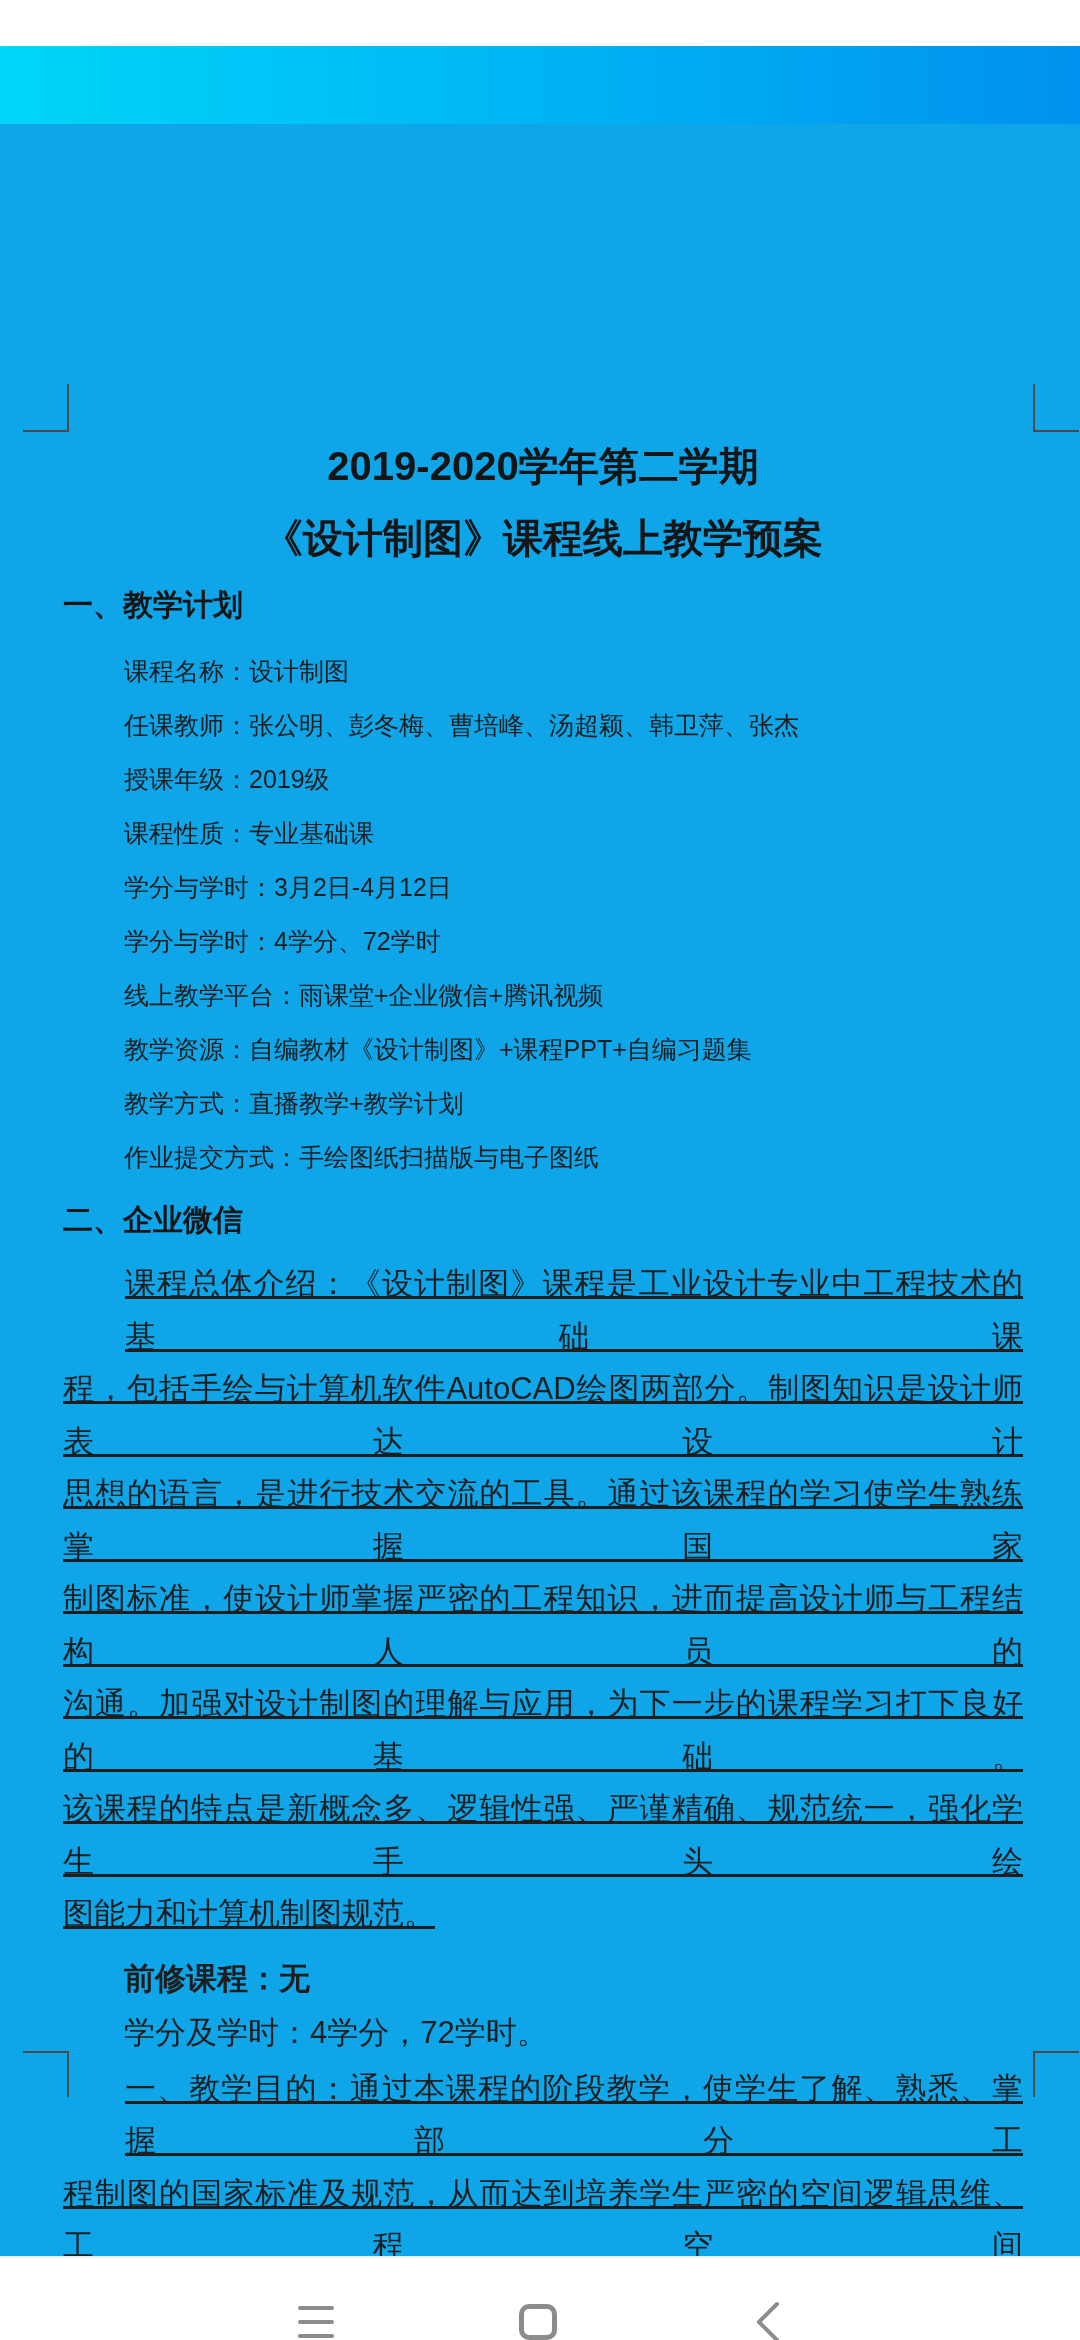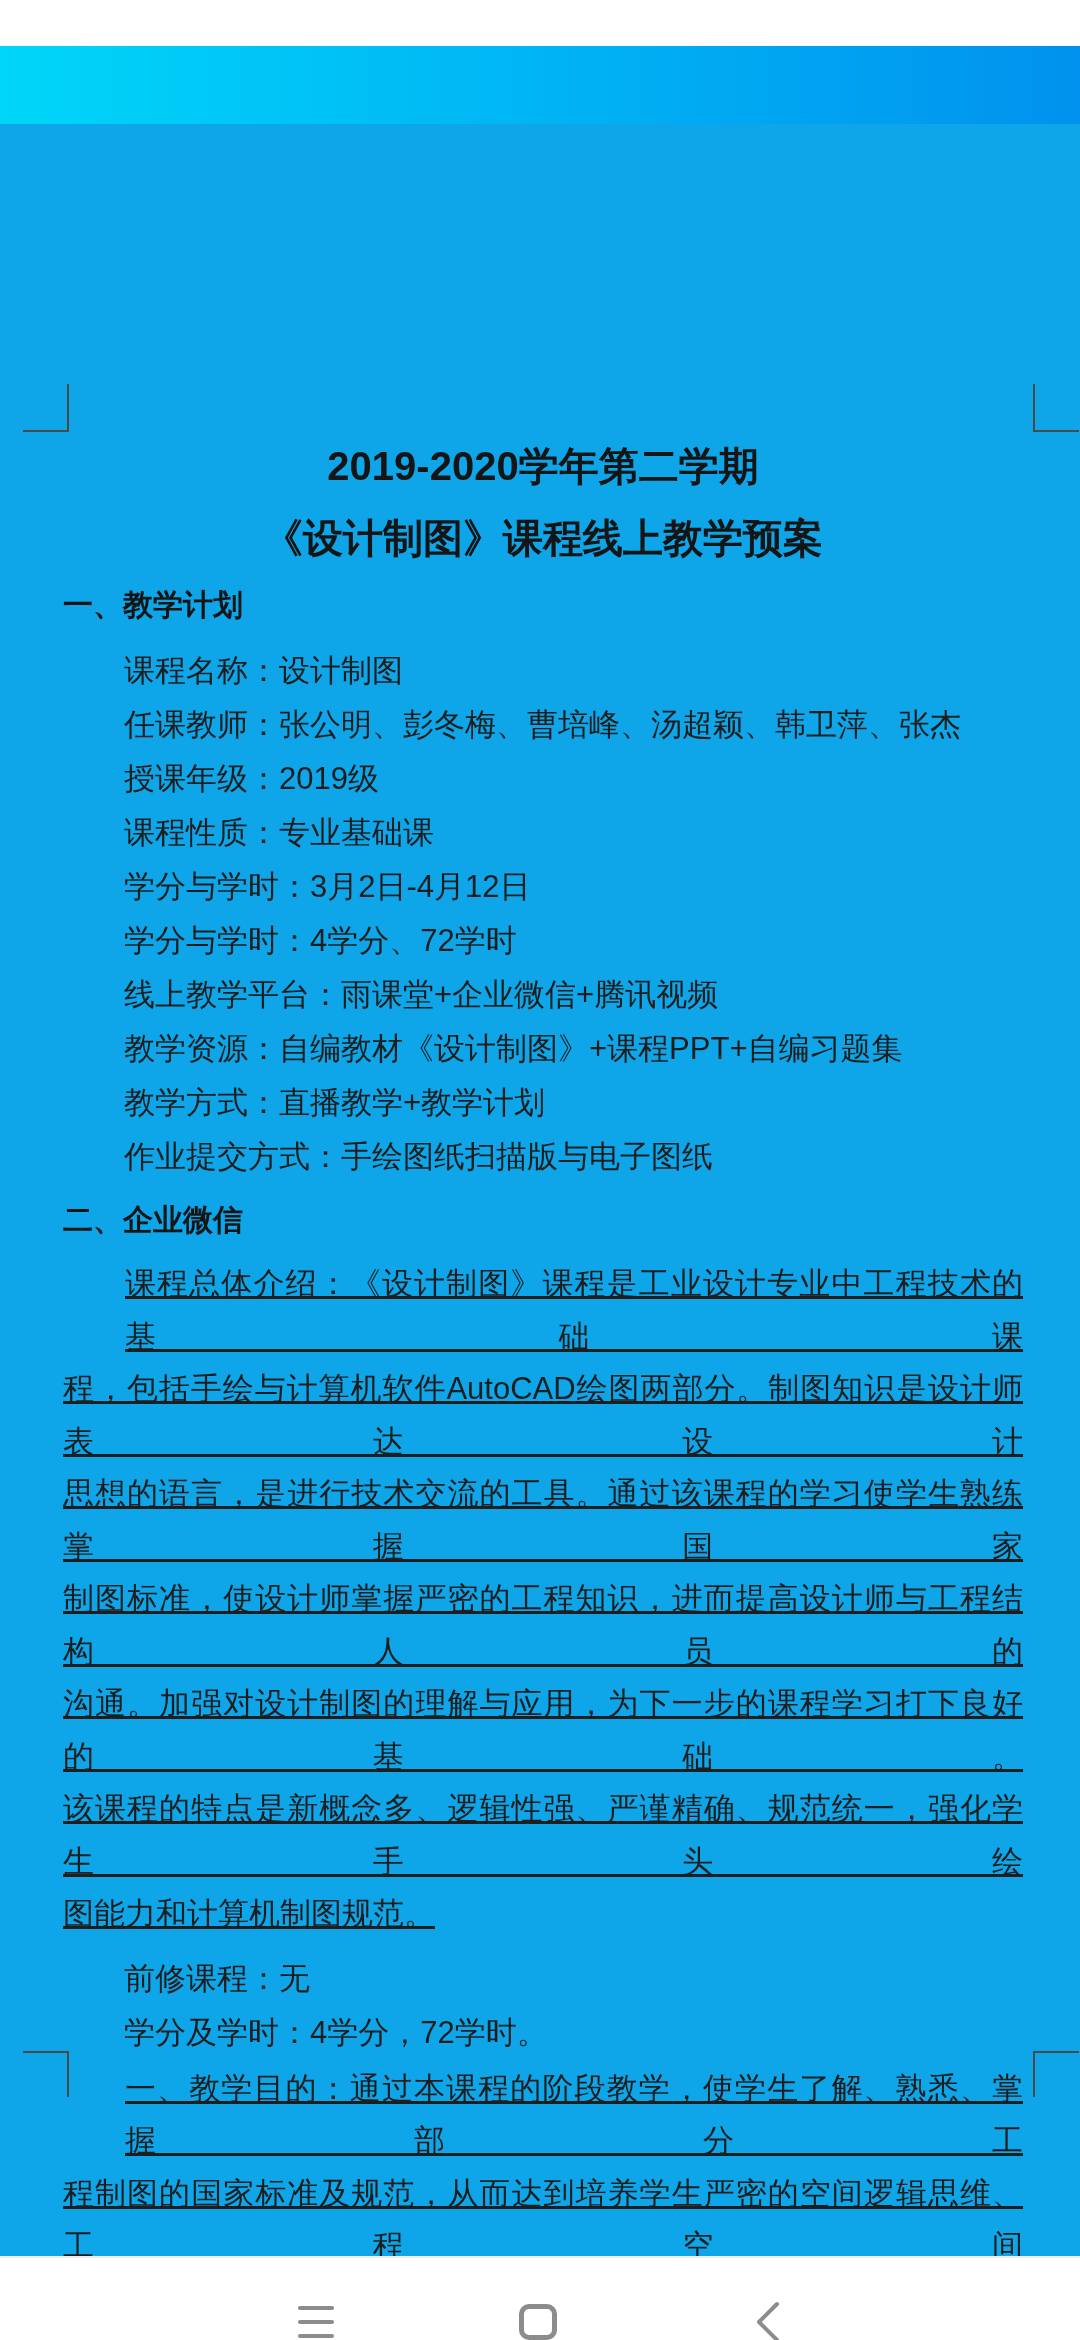--- a/index.html
+++ b/index.html
@@ -20,28 +20,28 @@
   .mark.tr{left:1033px;top:338px;height:46px;border-left:2px solid #4a4a4a;border-bottom:2px solid #4a4a4a;}
   .mark.bl{left:23px;top:2005px;height:44px;border-right:2px solid #4a4a4a;border-top:2px solid #4a4a4a;}
   .mark.br{left:1033px;top:2005px;height:44px;border-left:2px solid #4a4a4a;border-top:2px solid #4a4a4a;}
   
   .doc{position:absolute;left:63px;top:384px;width:960px;}
   .title{ text-align:center;font-size:40px;font-weight:bold;line-height:72px;color:#151515;}
   .h-sec{ font-size:30px;font-weight:bold;line-height:54px;color:#151515;}
   .h1{margin-top:4px;}
   .h2{margin-top:9px;}
   .fields{margin-top:12px;}
-  .field{font-size:31px;line-height:54px;padding-left:61px;}
+  .field{font-size:25px;line-height:54px;padding-left:61px;}
   .para{margin-top:11px;}
   .para2{margin-top:3px;}
   .bline{font-size:31px;line-height:52.5px;text-decoration:underline;}
   .jline{text-align:justify;text-align-last:justify;}
   .first{padding-left:62px;}
   .sline{font-size:31px;line-height:54px;padding-left:61px;}
-  .premise{margin-top:11px;}
+  .premise{margin-top:11px;font-weight:bold;}
   
   .navbar{position:absolute;left:0;bottom:0;width:1080px;height:128px;background:#ffffff;border-top:2px solid #ececec;}
   .nav-btn{position:absolute;top:0;width:160px;height:128px;display:flex;align-items:center;justify-content:center;background:transparent;border:none;padding:0;}
   .nav-menu{left:236px;}
   .nav-home{left:458px;}
   .nav-back{left:687px;}
   .menu-lines{display:flex;flex-direction:column;gap:10px;}
   .menu-lines span{display:block;width:36px;height:4px;background:#8c8c8c;border-radius:2px;}
   .home-shape{width:38px;height:36px;border:5px solid #8c8c8c;border-radius:10px;box-sizing:border-box;}
 </style>

